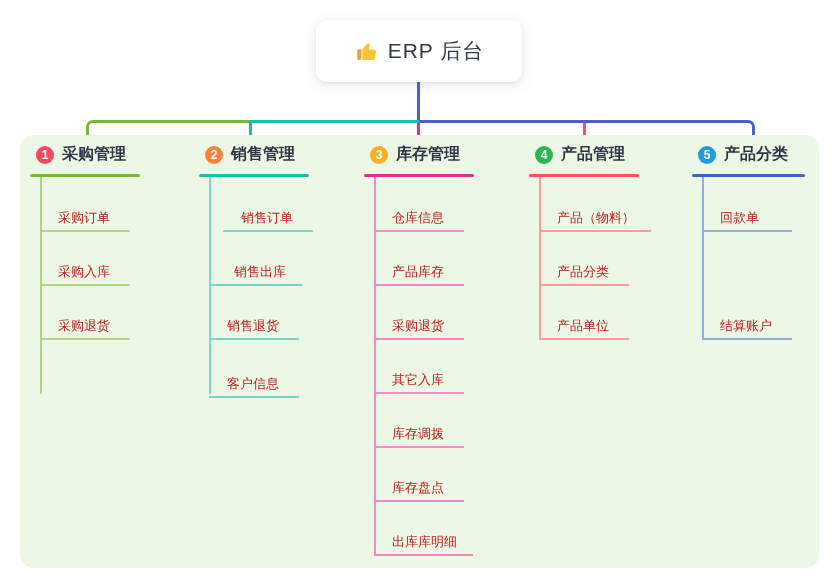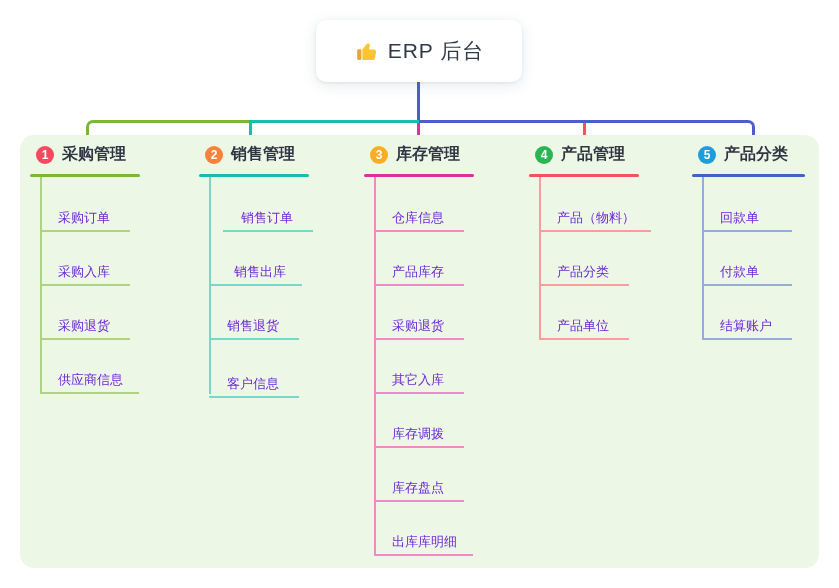--- a/index.html
+++ b/index.html
@@ -28,21 +28,21 @@
 
   
   .branch{position:absolute;top:0;}
   .branch-header{display:flex;align-items:center;height:39px;padding-left:6px;white-space:nowrap;cursor:pointer;}
   .badge{width:18px;height:18px;border-radius:50%;color:#fff;font-size:12px;font-weight:bold;
     display:inline-flex;align-items:center;justify-content:center;margin-right:8px;flex:0 0 auto;}
   .branch-title{font-size:16px;font-weight:600;color:#2f3542;}
   .branch-underline{height:3px;border-radius:2px;}
   .kid-line{position:absolute;width:2px;}
   .kid{position:absolute;box-sizing:border-box;height:25px;min-width:90px;white-space:nowrap;
-    display:flex;align-items:flex-end;padding:0 16px 3px 18px;font-size:13px;color:#6d28d9;cursor:pointer;}
+    display:flex;align-items:flex-end;padding:0 16px 3px 18px;font-size:13px;color:#b91c1c;cursor:pointer;}
 </style>
 </head>
 <body>
 
 <div class="stage">
 
   <div class="root-card">
     <span class="root-icon">
       <svg viewBox="0 0 24 24" width="24" height="24" aria-hidden="true">
         <rect x="3.2" y="10.2" width="4.2" height="10.8" rx="1.4" fill="#e8a33d"></rect>
@@ -64,21 +64,20 @@
         <div class="branch" style="left: 10px; width: 110px;">
           <div class="branch-header">
             <span class="badge" style="background: rgb(245, 73, 95);">1</span>
             <span class="branch-title">采购管理</span>
           </div>
           <div class="branch-underline" style="background: rgb(121, 184, 54);"></div>
           <div class="kid-line" style="left: 10px; top: 42px; height: 217px; background: rgb(175, 212, 127);"></div>
           <div class="kid" style="left: 10px; top: 72px; border-bottom: 2px solid rgb(175, 212, 127);">采购订单</div>
           <div class="kid" style="left: 10px; top: 126px; border-bottom: 2px solid rgb(175, 212, 127);">采购入库</div>
           <div class="kid" style="left: 10px; top: 180px; border-bottom: 2px solid rgb(175, 212, 127);">采购退货</div>
-          <div class="kid" style="left: 10px; top: 234px; border-bottom: 2px solid rgb(175, 212, 127);">供应商信息</div>
         </div>
         <div class="branch" style="left: 179px; width: 110px;">
           <div class="branch-header">
             <span class="badge" style="background: rgb(248, 130, 60);">2</span>
             <span class="branch-title">销售管理</span>
           </div>
           <div class="branch-underline" style="background: rgb(25, 189, 174);"></div>
           <div class="kid-line" style="left: 10px; top: 42px; height: 217px; background: rgb(121, 214, 202);"></div>
           <div class="kid" style="left: 24px; top: 72px; border-bottom: 2px solid rgb(121, 214, 202);">销售订单</div>
           <div class="kid" style="left: 10px; top: 126px; border-bottom: 2px solid rgb(121, 214, 202); padding-left: 25px;">销售出库</div>
@@ -112,18 +111,17 @@
           <div class="kid" style="left: 10px; top: 180px; border-bottom: 2px solid rgb(249, 155, 161);">产品单位</div>
         </div>
         <div class="branch" style="left: 672px; width: 113px;">
           <div class="branch-header">
             <span class="badge" style="background: rgb(30, 157, 220);">5</span>
             <span class="branch-title">产品分类</span>
           </div>
           <div class="branch-underline" style="background: rgb(60, 100, 197);"></div>
           <div class="kid-line" style="left: 10px; top: 42px; height: 163px; background: rgb(149, 171, 220);"></div>
           <div class="kid" style="left: 10px; top: 72px; border-bottom: 2px solid rgb(149, 171, 220);">回款单</div>
-          <div class="kid" style="left: 10px; top: 126px; border-bottom: 2px solid rgb(149, 171, 220);">付款单</div>
           <div class="kid" style="left: 10px; top: 180px; border-bottom: 2px solid rgb(149, 171, 220);">结算账户</div>
         </div>
       </div>
   </div>
 </div>
 
 </body></html>

